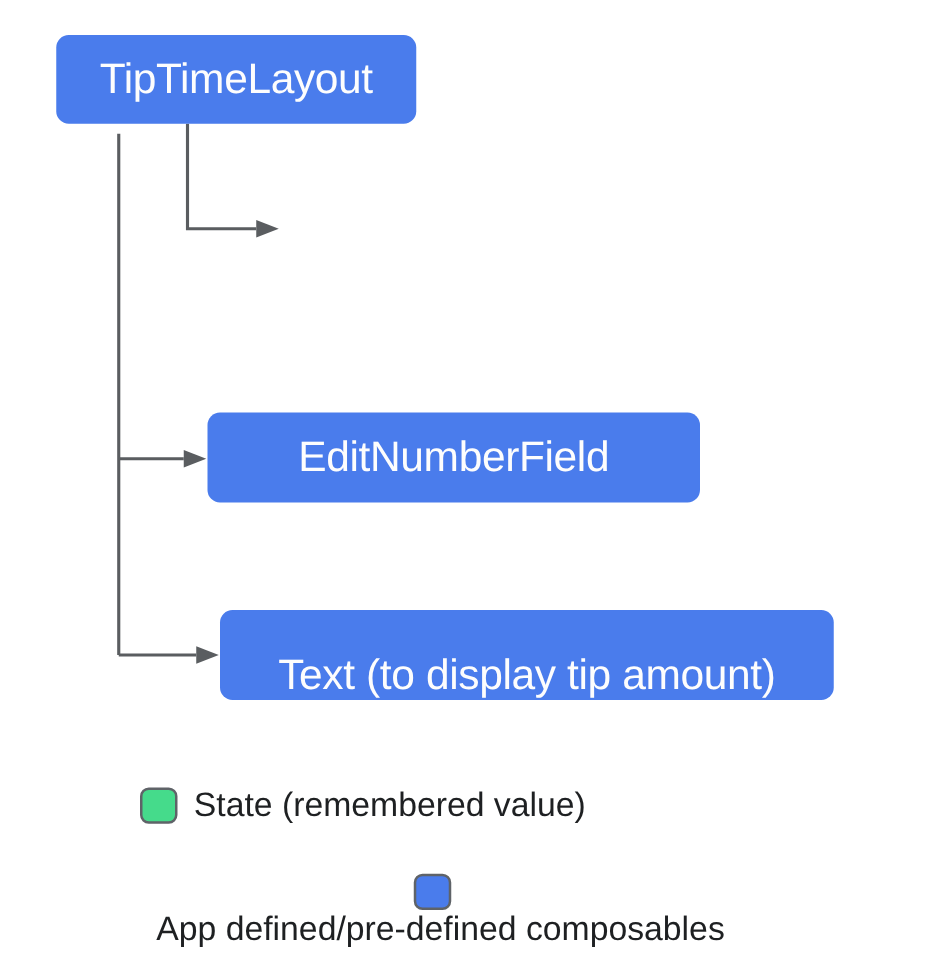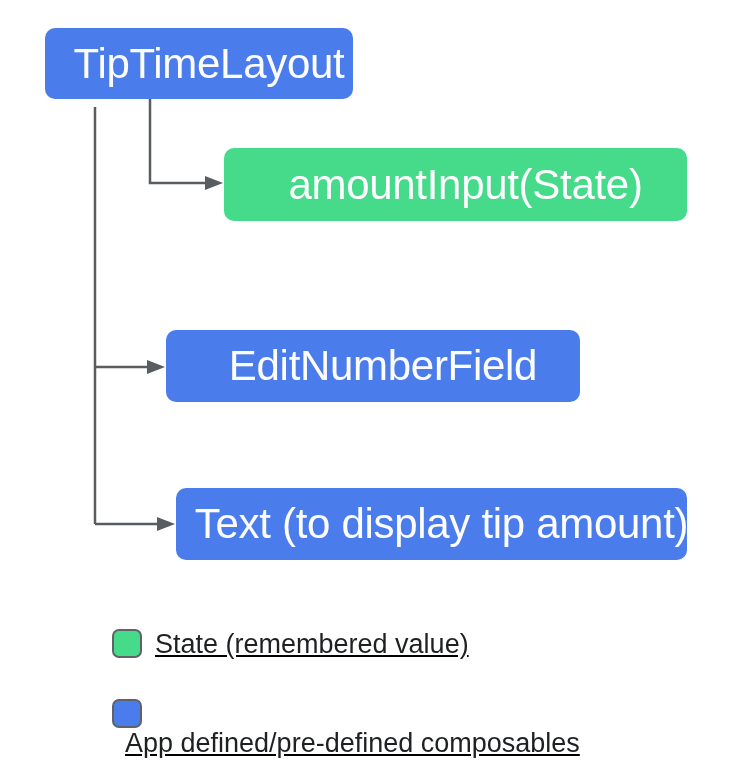--- a/index.html
+++ b/index.html
@@ -30,37 +30,36 @@
     fill: var(--connector, #5a5d60);
     stroke: none;
   }
   .node {
     position: absolute;
     display: flex;
     align-items: center;
     justify-content: center;
     border-radius: 10px;
     color: var(--box-text, #fdfdfd);
-    font-size: 42px;
+    font-size: 34px;
     letter-spacing: -0.3px;
     white-space: nowrap;
-    padding-left: 20px;
   }
   .node.blue  { background: var(--blue, #4a7cec); }
   .node.green { background: var(--green, #45db8b); }
 
   #node-root        { left: 45px;  top: 28px;  width: 288px; height: 71px; }
   #node-amountinput { left: 224px; top: 148px; width: 443px; height: 73px; }
   #node-editnumber  { left: 166px; top: 330px; width: 394px; height: 72px; }
-  #node-textdisplay { left: 176px; top: 488px; width: 491px; height: 72px; }
+  #node-textdisplay { left: 176px; top: 488px; width: 491px; height: 72px; align-items: flex-end; }
 
   .legend-row {
     position: absolute;
     display: flex;
-    text-decoration: underline;
+    align-items: center;
   }
   #legend-row-state       { left: 112px; top: 629px; height: 30px; }
   #legend-row-composables { left: 112px; top: 699px; height: 31px; flex-direction: column; }
   .swatch {
     width: 30px;
     height: 29px;
     box-sizing: border-box;
     border: 2.5px solid var(--swatch-border, #5f6368);
     border-radius: 7px;
     flex: 0 0 auto;
@@ -86,23 +85,20 @@
 
     <path d="M95 107 V524 M95 367 H147 M95 524 H157"></path>
     <polygon points="147,360 165,367 147,374"></polygon>
     <polygon points="157,517 175,524 157,531"></polygon>
   </svg>
 
   <div class="node blue" id="node-root">
     <span>TipTimeLayout</span>
   </div>
 
-  <div class="node green" id="node-amountinput">
-    <span>amountInput(State)</span>
-  </div>
 
   <div class="node blue" id="node-editnumber">
     <span>EditNumberField</span>
   </div>
 
   <div class="node blue" id="node-textdisplay">
     <span>Text (to display tip amount)</span>
   </div>
 
   <div class="legend-row" id="legend-row-state">

